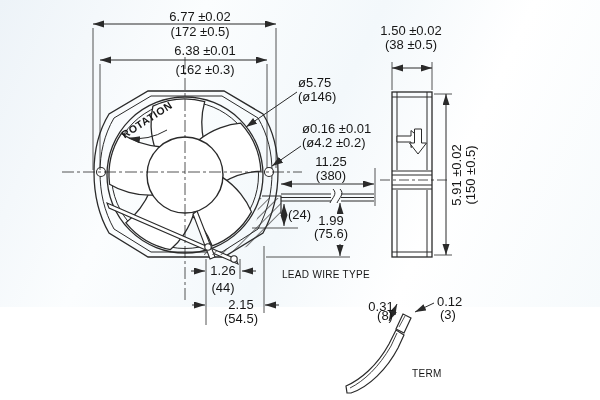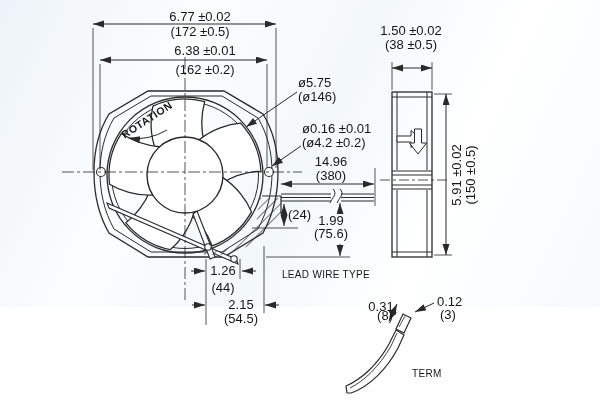--- a/index.html
+++ b/index.html
@@ -137,26 +137,26 @@
       <path d="M 434,94 H 452 M 434,255 H 452" stroke-width="0.8"></path>
 
       <path d="M 389,321 L 397,304" marker-start="url(#ar)" marker-end="url(#ar)"></path>
       <path d="M 434,303 L 415,312" marker-end="url(#ar)"></path>
     </g>
   </svg>
 
   <span class="lb c" style="left:200px;top:10px">6.77 ±0.02</span>
   <span class="lb c" style="left:200px;top:25px">(172 ±0.5)</span>
   <span class="lb c" style="left:205px;top:44px">6.38 ±0.01</span>
-  <span class="lb c" style="left:205px;top:63px">(162 ±0.2)</span>
+  <span class="lb c" style="left:205px;top:63px">(162 ±0.3)</span>
   <span class="lb" style="left:298px;top:76px">ø5.75</span>
   <span class="lb" style="left:298px;top:90px">(ø146)</span>
   <span class="lb" style="left:302px;top:122px">ø0.16 ±0.01</span>
   <span class="lb" style="left:302px;top:136px">(ø4.2 ±0.2)</span>
-  <span class="lb c" style="left:331px;top:155px">14.96</span>
+  <span class="lb c" style="left:331px;top:155px">11.25</span>
   <span class="lb c" style="left:331px;top:169px">(380)</span>
   <span class="lb" style="left:288px;top:208px">(24)</span>
   <span class="lb c" style="left:331px;top:214px">1.99</span>
   <span class="lb c" style="left:331px;top:227px">(75.6)</span>
   <span class="lb c" style="left:223px;top:264px">1.26</span>
   <span class="lb c" style="left:223px;top:281px">(44)</span>
   <span class="lb c" style="left:241px;top:298px">2.15</span>
   <span class="lb c" style="left:241px;top:312px">(54.5)</span>
   <span class="lb big" style="left:282px;top:270px">LEAD WIRE TYPE</span>
 

